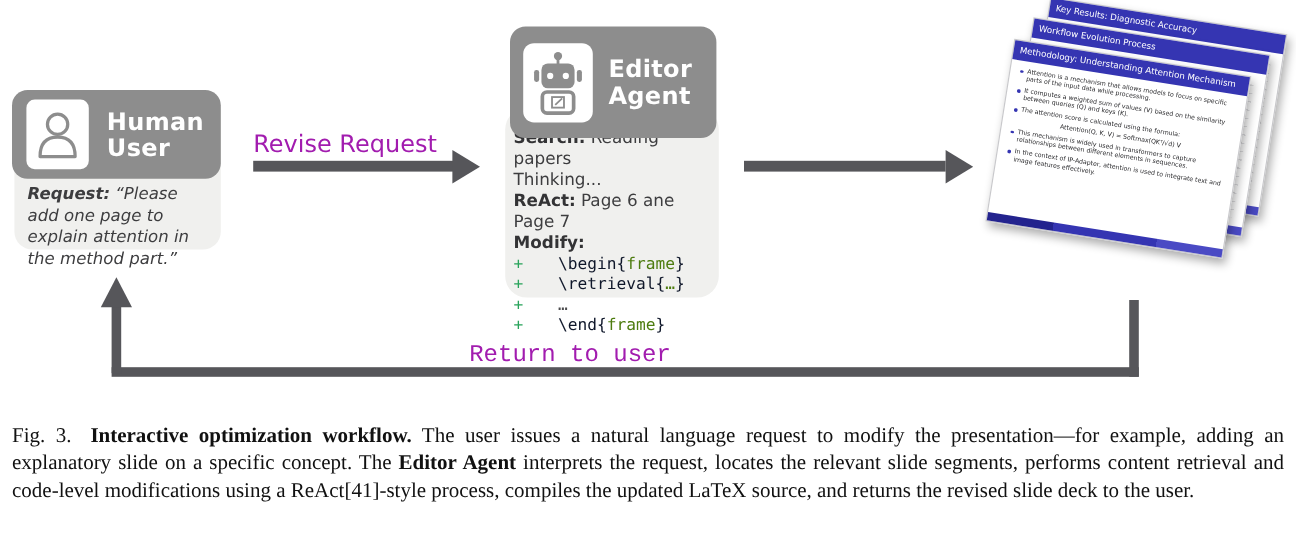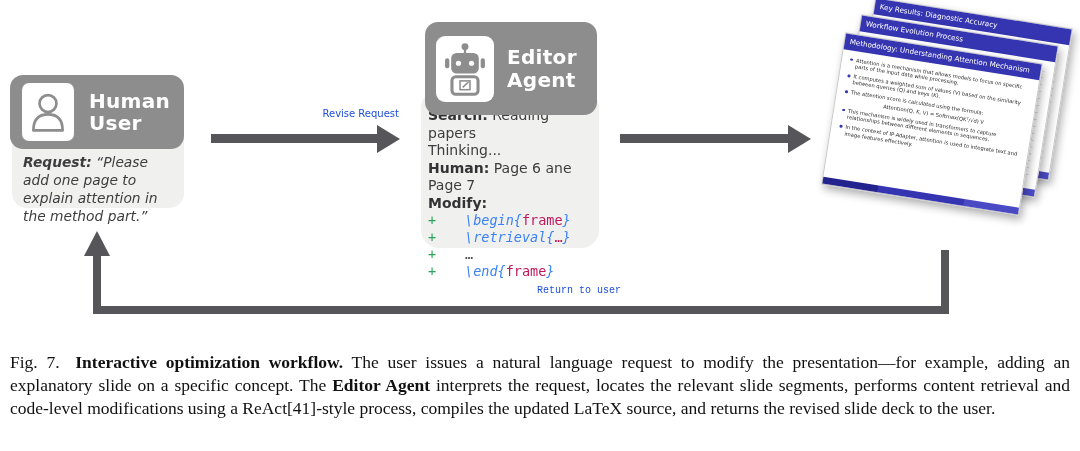--- a/index.html
+++ b/index.html
@@ -21,29 +21,29 @@
 
   
   .ea-panel{left:421px;top:90px;width:178px;height:158px;border-radius:18px;}
   .ea-header{left:425px;top:22px;width:172px;height:93px;}
   .ea-icon{width:58px;height:66px;margin-left:11px;border-radius:9px;}
   .ea-title{margin-left:13px;}
   .ea-content{position:absolute;left:428px;top:107px;width:172px;font-size:14px;line-height:17.5px;color:#3d3d3f;}
   .ea-content b{color:#333335;}
   .code-row{display:flex;font-family:"DejaVu Sans Mono",monospace;font-size:13.5px;line-height:17px;}
   .code-plus{width:37px;color:#2aa45c;flex:0 0 auto;}
-  .code-orange{color:#3b82f6;font-style:italic;}
-  .code-blue{color:#be185d;}
+  .code-orange{color:#0f172a;}
+  .code-blue{color:#4d7c0f;}
   .code-plain{color:#4a4a4c;}
 
   
   .shaft{position:absolute;background:#56565a;}
   .head-right{position:absolute;width:0;height:0;border-top:14px solid transparent;border-bottom:14px solid transparent;border-left:23px solid #56565a;}
   .head-up{position:absolute;width:0;height:0;border-left:13px solid transparent;border-right:13px solid transparent;border-bottom:25px solid #56565a;}
-  .arrow-label{position:absolute;text-align:right;font-size:10px;color:#1d4ed8;}
+  .arrow-label{position:absolute;text-align:left;font-size:20px;color:#a21caf;}
 
   
   .slide{position:absolute;width:198px;height:152px;background:#ffffff;border:1px solid #c9c9cc;box-shadow:3px 4px 8px rgba(0,0,0,.32);transform:rotate(9deg);}
   .slide-title{background:#3535b2;color:#fff;font-size:7.2px;line-height:1.2;padding:4px 5px 3px 5px;white-space:nowrap;overflow:hidden;}
   .slide-footer{position:absolute;left:0;right:0;bottom:0;height:7px;background:linear-gradient(90deg,#23238e 0%,#23238e 28%,#3535b2 28%,#3535b2 72%,#4a4ac4 72%,#4a4ac4 100%);}
   .ph-lines{position:absolute;left:9px;right:9px;top:26px;bottom:14px;background:repeating-linear-gradient(180deg,rgba(110,110,125,.38) 0,rgba(110,110,125,.38) 1px,transparent 1px,transparent 7px);opacity:.55;}
   .slide-body{padding:6px 8px 0 8px;color:#2b2b2e;}
   .bullet{position:relative;font-size:5.2px;line-height:1.3;padding-left:6px;margin-bottom:2.6px;}
   .bullet::before{content:"";position:absolute;left:0;top:2.2px;width:2.6px;height:2.6px;background:#3535b2;border-radius:50%;}
   .formula{font-size:5.2px;text-align:center;margin:2.5px 0 3.5px 0;color:#2b2b2e;}
@@ -81,21 +81,21 @@
   </div>
 
   <div class="arrow-label" style="left:211px;top:108px;width:188px;">Revise Request</div>
   <div class="shaft" style="left:211px;top:134px;width:167px;height:9px;"></div>
   <div class="head-right" style="left:377px;top:124.5px;"></div>
 
   <div class="panel ea-panel"></div>
   <div class="ea-content">
     <div><b>Search:</b> <span>Reading papers</span></div>
     <div>Thinking...</div>
-    <div><b>Human:</b> <span>Page 6 ane Page 7</span></div>
+    <div><b>ReAct:</b> <span>Page 6 ane Page 7</span></div>
     <div><b>Modify:</b></div>
     <div class="code-row">
       <span class="code-plus">+</span>
       <span><span class="code-orange">\begin{</span><span class="code-blue">frame</span><span class="code-orange">}</span></span>
     </div>
     <div class="code-row">
       <span class="code-plus">+</span>
       <span><span class="code-orange">\retrieval{</span><span class="code-blue">…</span><span class="code-orange">}</span></span>
     </div>
     <div class="code-row">
@@ -156,20 +156,20 @@
     <div class="slide-footer"></div>
   </div>
 
   <div class="shaft" style="left:941px;top:250px;width:8px;height:64px;"></div>
   <div class="shaft" style="left:93px;top:306px;width:856px;height:8px;"></div>
   <div class="shaft" style="left:93px;top:255px;width:8px;height:56px;"></div>
   <div class="head-up" style="left:84px;top:231px;"></div>
   <div class="arrow-label" style="left:391px;top:285px;width:230px;font-family:Liberation Mono, monospace;">Return to user</div>
 
   <div class="caption">
-    <span class="figlabel">Fig. 7.</span>
+    <span class="figlabel">Fig. 3.</span>
     <span class="b">Interactive optimization workflow.</span>
     <span>The user issues a natural language request to modify the presentation—for example, adding an explanatory slide on a specific concept. The</span>
     <span class="b">Editor Agent</span>
     <span>interprets the request, locates the relevant slide segments, performs content retrieval and code-level modifications using a ReAct[41]-style process, compiles the updated LaTeX source, and returns the revised slide deck to the user.</span>
   </div>
 
 </div>
 
 </body></html>

